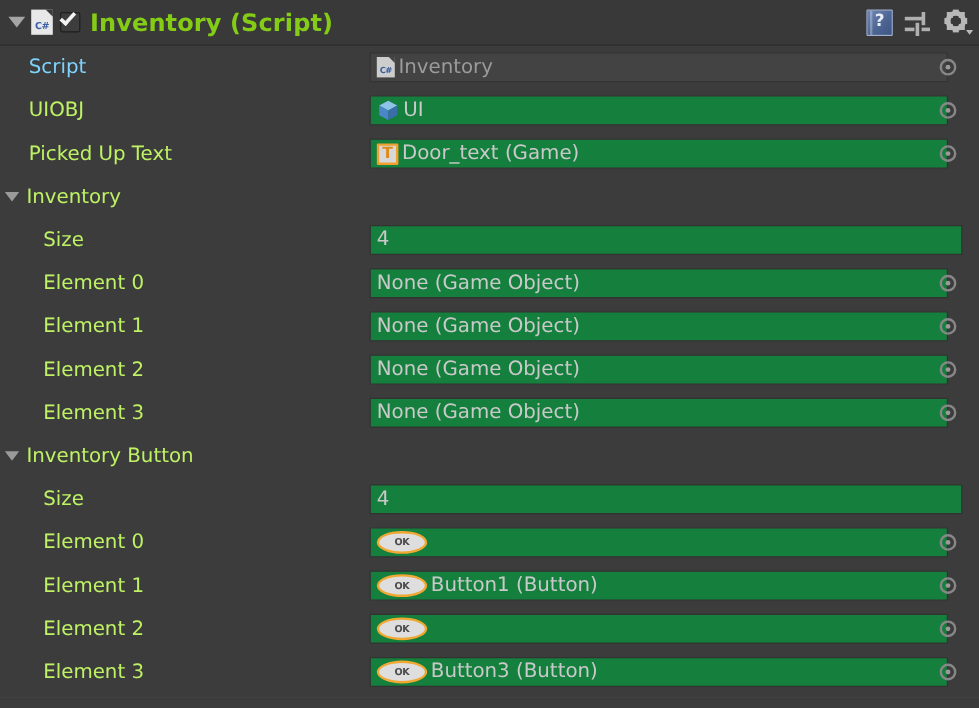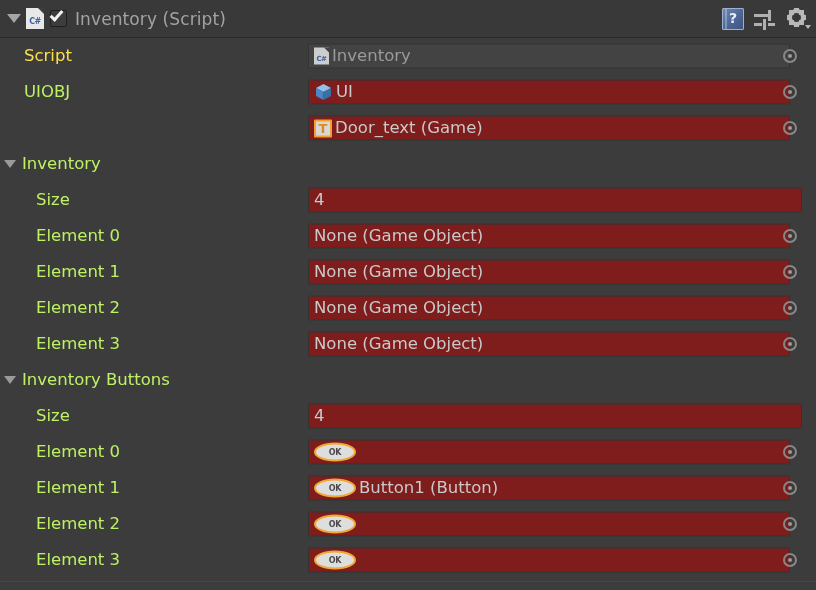--- a/index.html
+++ b/index.html
@@ -92,23 +92,23 @@
   .enable-checkbox .chk {
     position: absolute;
     left: 2px; top: -3px;
     width: 7px; height: 13px;
     border: solid #f2f2f2;
     border-width: 0 3px 3px 0;
     transform: rotate(42deg);
   }
 
   .comp-title {
-    font-size: 17px;
-    font-weight: normal;
-    color: #a3a3a3;
+    font-size: 20px;
+    font-weight: bold;
+    color: #84cc16;
     letter-spacing: 0.1px;
     white-space: nowrap;
   }
 
   .header-icons {
     position: absolute;
     right: 6px;
     top: 0;
     height: 38px;
     display: flex;
@@ -197,21 +197,21 @@
     display: flex;
     align-items: center;
   }
 
   .row-label {
     font-size: 16.5px;
     color: #bef264;
     white-space: nowrap;
     line-height: 1;
   }
-  .row-label.dim { color: #fde047; }
+  .row-label.dim { color: #7dd3fc; }
 
   
   .indent-0 { padding-left: 24px; }
   .indent-1 { padding-left: 36px; }
 
   .group-row {
     position: relative;
     height: 36px;
     display: flex;
     align-items: center;
@@ -225,21 +225,21 @@
     margin-right: 6px;
     flex: 0 0 auto;
   }
 
   
   .field {
     position: absolute;
     top: 50%;
     transform: translateY(-50%);
     height: 25px;
-    background: #7f1d1d;
+    background: #15803d;
     border: 1px solid #323232;
     border-radius: 1px;
     display: flex;
     align-items: center;
     padding-left: 5px;
     overflow: hidden;
   }
   .field.obj  { left: 308px; width: 482px; }
   .field.size { left: 308px; width: 494px; }
   .field.disabled { background: #434343; border-color: #343434; }
@@ -419,20 +419,21 @@
           <polygon points="2,5.5 9.5,9.5 9.5,17.5 2,13.5" fill="#4a86c8"></polygon>
           <polygon points="17,5.5 9.5,9.5 9.5,17.5 17,13.5" fill="#3a6ea8"></polygon>
         </svg>
       </span>
       <span class="field-text">UI</span>
     </div>
     <div class="picker"></div>
   </div>
 
   <div class="row indent-0">
+    <span class="row-label">Picked Up Text</span>
     <div class="field obj">
       <span class="mini mini-text">
         <span class="l">T</span>
       </span>
       <span class="field-text">Door_text (Game)</span>
     </div>
     <div class="picker"></div>
   </div>
 
   <div class="group-row">
@@ -474,21 +475,21 @@
   <div class="row indent-1">
     <span class="row-label">Element 3</span>
     <div class="field obj">
       <span class="field-text">None (Game Object)</span>
     </div>
     <div class="picker"></div>
   </div>
 
   <div class="group-row">
     <span class="tri-small"></span>
-    <span class="row-label">Inventory Buttons</span>
+    <span class="row-label">Inventory Button</span>
   </div>
 
   <div class="row indent-1">
     <span class="row-label">Size</span>
     <div class="field size">
       <span class="field-text">4</span>
     </div>
   </div>
 
   <div class="row indent-1">
@@ -521,18 +522,19 @@
     </div>
     <div class="picker"></div>
   </div>
 
   <div class="row indent-1">
     <span class="row-label">Element 3</span>
     <div class="field obj">
       <span class="mini mini-ok">
         <span class="l">OK</span>
       </span>
+      <span class="field-text">Button3 (Button)</span>
     </div>
     <div class="picker"></div>
   </div>
 
   <div class="bottom-sep"></div>
 </div>
 
 </body></html>

